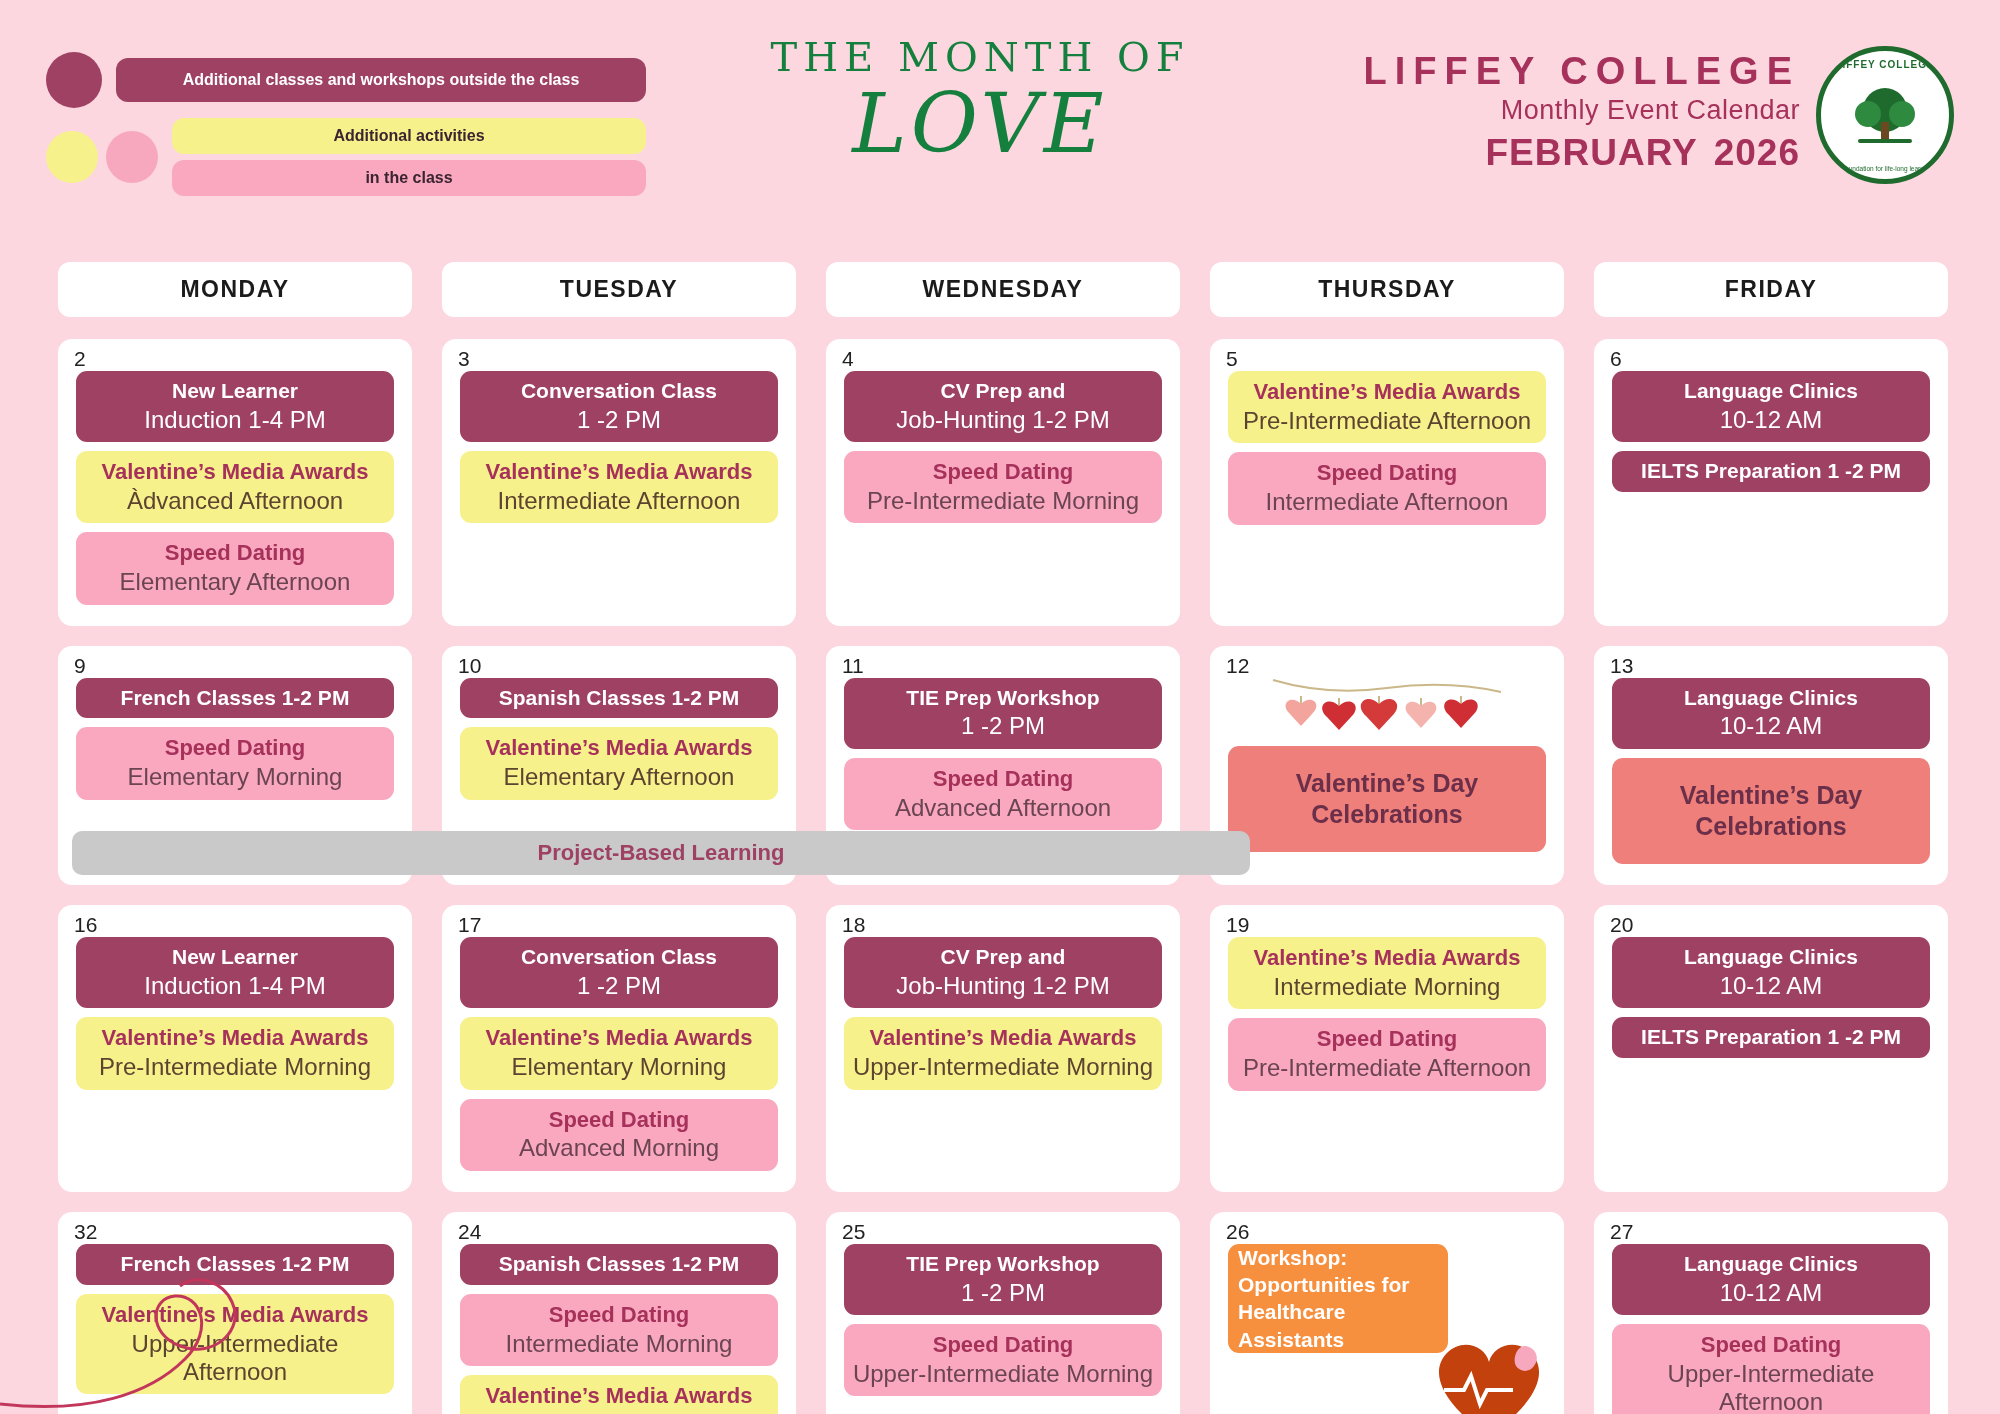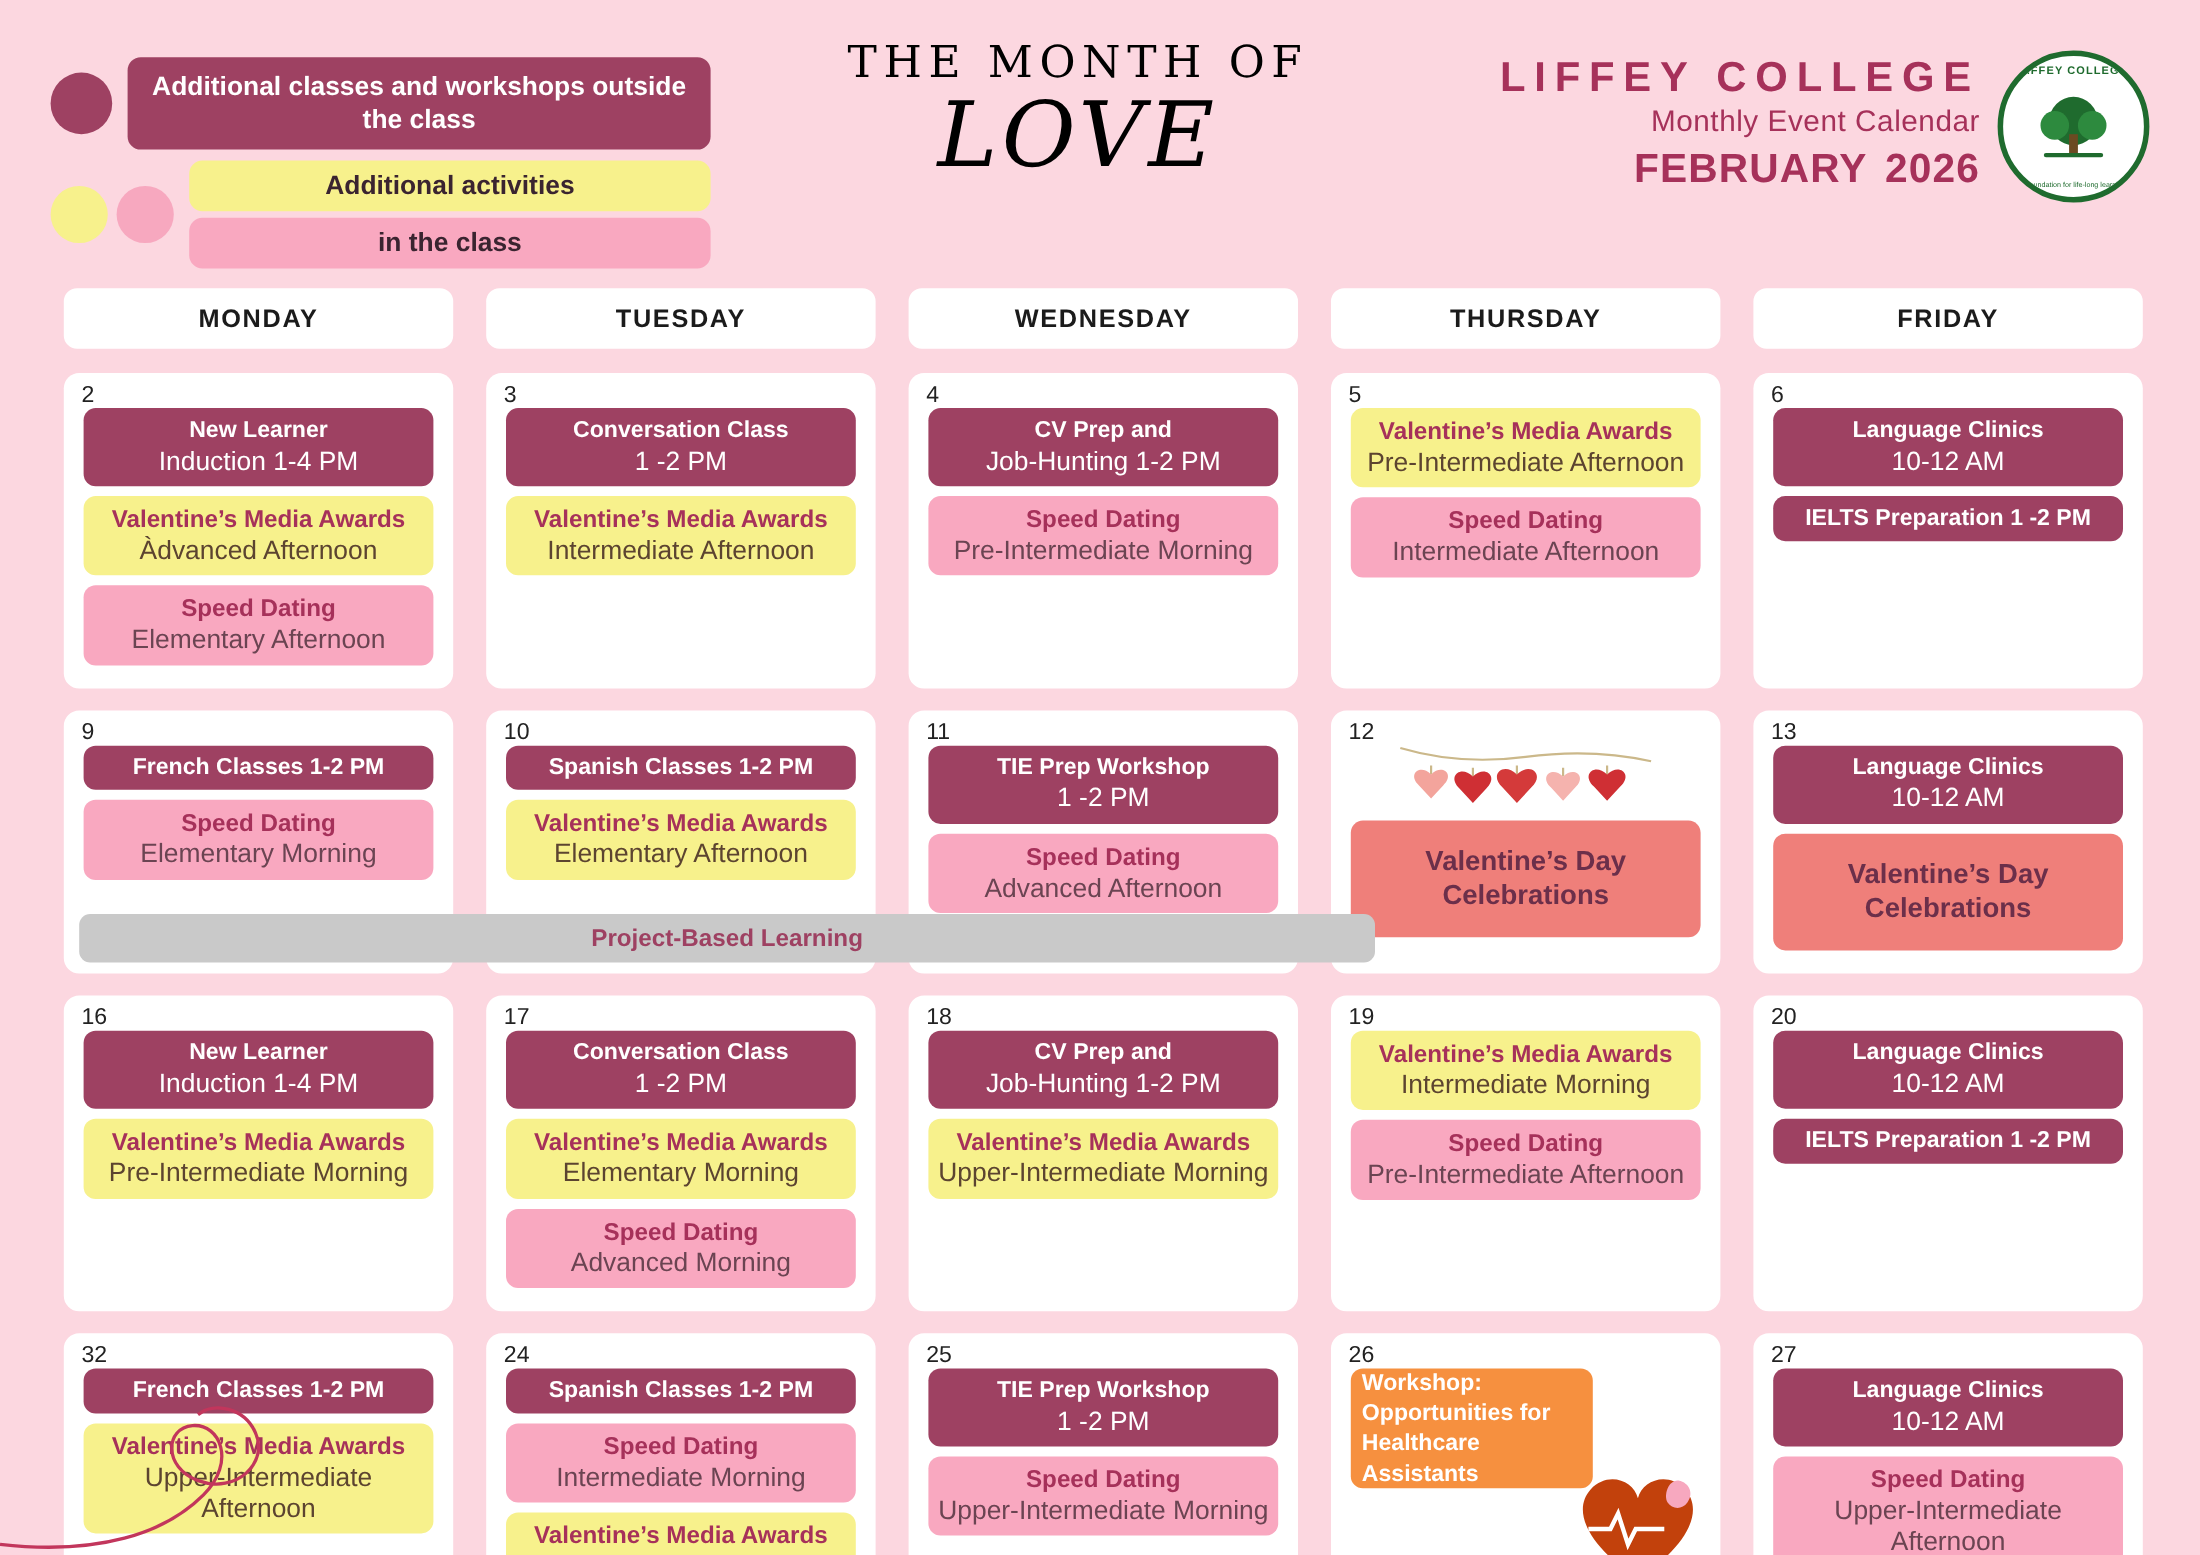--- a/index.html
+++ b/index.html
@@ -43,21 +43,21 @@
   .legend-dot.yellow {
     width: 52px; height: 52px; background: #f7f18c;
   }
   .legend-dot.pink {
     width: 52px; height: 52px; background: #f7a8bf; margin-left: 8px;
   }
   .legend-pill {
     margin-left: 14px;
     border-radius: 12px;
     padding: 12px 20px;
-    font-size: 24px;
+    font-size: 16px;
     font-weight: bold;
     text-align: center;
     line-height: 1.25;
     flex: 1;
   }
   .legend-pill.maroon {
     background: #9e4162; color: #ffffff;
   }
   .legend-pill.yellow {
     background: #f7f18c; color: #3a2430; padding: 8px 20px;
@@ -72,21 +72,21 @@
   .legend-stack .legend-pill { margin-left: 0; width: auto; }
   .legend-stack .legend-pill + .legend-pill { margin-top: 6px; }
 
   
   .title-block {
     position: absolute;
     left: 760px;
     top: 34px;
     width: 440px;
     text-align: center;
-    color: #000000;
+    color: #15803d;
   }
   .title-line1 {
     font-family: "DejaVu Serif", serif;
     font-size: 40px;
     letter-spacing: 6px;
     font-weight: normal;
   }
   .title-line2 {
     font-family: "DejaVu Serif", serif;
     font-size: 82px;

